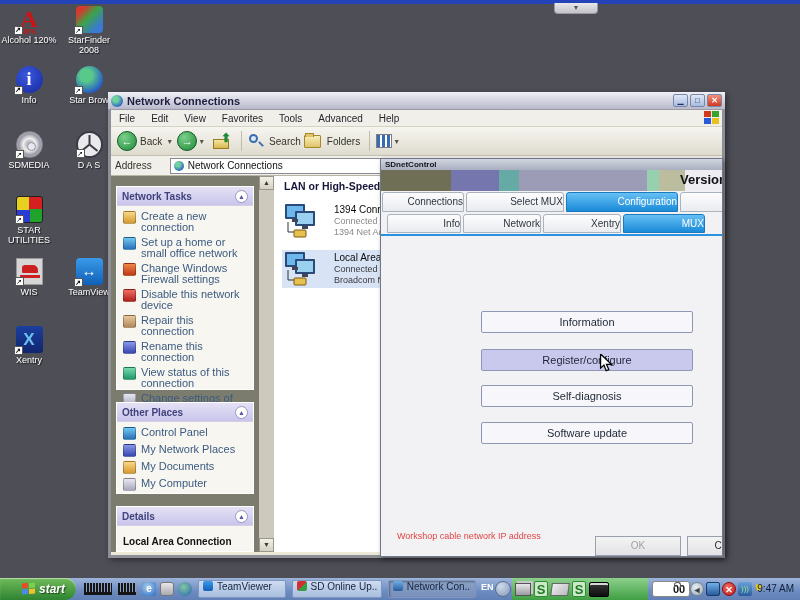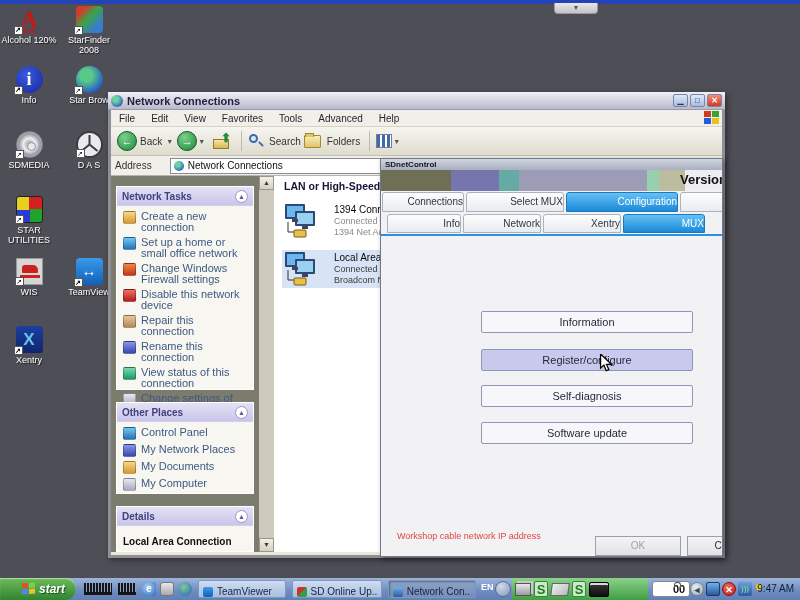--- a/index.html
+++ b/index.html
@@ -127,21 +127,21 @@
   
   #taskbar { position:absolute; left:0; top:578px; width:800px; height:22px; background:linear-gradient(#9db4da,#6d8cc0 60%,#5f7fb6); display:flex; align-items:center; }
   #startbtn { position:absolute; left:0; top:0; width:76px; height:22px; background:linear-gradient(#6fbb58,#2f8432); border-radius:0 11px 11px 0; display:flex; align-items:center; padding-left:22px; box-shadow:inset 0 1px 1px rgba(255,255,255,.5); }
   #startbtn .flag { width:13px; height:12px; display:grid; grid-template-columns:6px 6px; grid-template-rows:5px 5px; gap:1px; transform:skewY(-4deg); margin-right:4px; }
   #startbtn .flag i:nth-child(1){background:#e84a2a;} #startbtn .flag i:nth-child(2){background:#7ad04a;}
   #startbtn .flag i:nth-child(3){background:#4a8ae8;} #startbtn .flag i:nth-child(4){background:#f0c030;}
   #startbtn .stext { font-size:12px; font-weight:bold; font-style:italic; color:#fff; text-shadow:1px 1px 1px #1a4a1a; }
   .ql { position:absolute; top:5px; height:12px; }
   .kb { background:#151515; background-image:repeating-linear-gradient(90deg,#151515 0 2px,#8aa0c8 2px 3px); border-bottom:3px solid #151515; }
   .qlico { position:absolute; top:4px; width:14px; height:14px; border-radius:3px; font-size:10px; line-height:14px; text-align:center; }
-  .tbtn { position:absolute; top:2px; height:18px; background:linear-gradient(#cfdcf2,#a8bede); border:1px solid #7e96c0; border-radius:2px; display:flex; align-items:flex-end; padding:0 4px; }
+  .tbtn { position:absolute; top:2px; height:18px; background:linear-gradient(#cfdcf2,#a8bede); border:1px solid #7e96c0; border-radius:2px; display:flex; align-items:flex-start; padding:0 4px; }
   .tbtn .bico { width:10px; height:10px; border-radius:2px; margin-right:4px; }
   .tbtn .btx { font-size:10px; color:#16243e; white-space:nowrap; overflow:hidden; }
   .tbtn.active { background:linear-gradient(#8ba1c6,#7890ba); box-shadow:inset 1px 1px 2px rgba(0,0,0,.35); }
   .lang { position:absolute; left:481px; top:4px; font-size:9px; font-weight:bold; color:#fff; }
   .trayround { position:absolute; left:495px; top:3px; width:16px; height:16px; border-radius:50%; background:radial-gradient(circle at 35% 30%,#cfdcea,#8096b8); border:1px solid #5a6e90; }
   .greenpanel { position:absolute; left:512px; top:0; width:136px; height:22px; background:linear-gradient(#8cd08c,#3f9f43); display:flex; align-items:center; gap:3px; padding:0 3px; }
   .gp-stack { width:16px; height:13px; background:linear-gradient(#e8e8e8,#9a9aa2); border:1px solid #555; box-shadow:2px -2px 0 #c8c8cc; }
   .gp-s { font-size:13px; font-weight:bold; color:#1f7a24; background:#cfe8cc; border:1px solid #2f8a34; border-radius:2px; width:14px; height:16px; line-height:15px; text-align:center; }
   .gp-card { width:18px; height:13px; background:linear-gradient(135deg,#f0f0f0,#b8b8c0); border:1px solid #666; transform:skewX(-8deg); }
   .gp-dev { width:20px; height:15px; background:linear-gradient(#3a3a3a,#0e0e0e); border:1px solid #000; border-radius:2px; box-shadow:inset 0 2px 0 #d8d8d8; }

